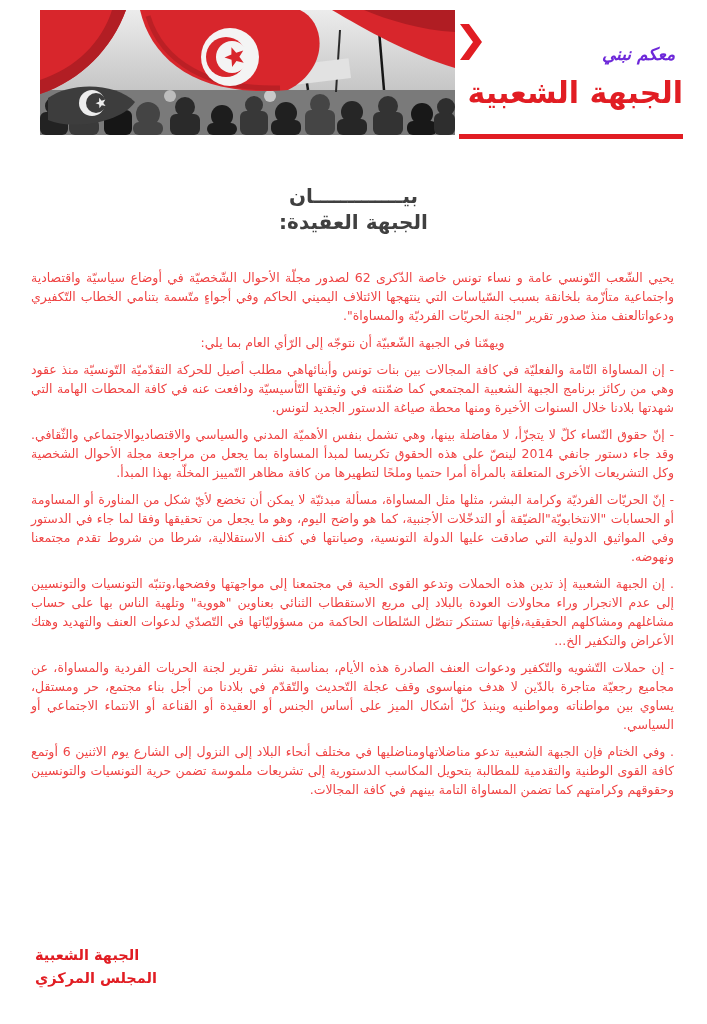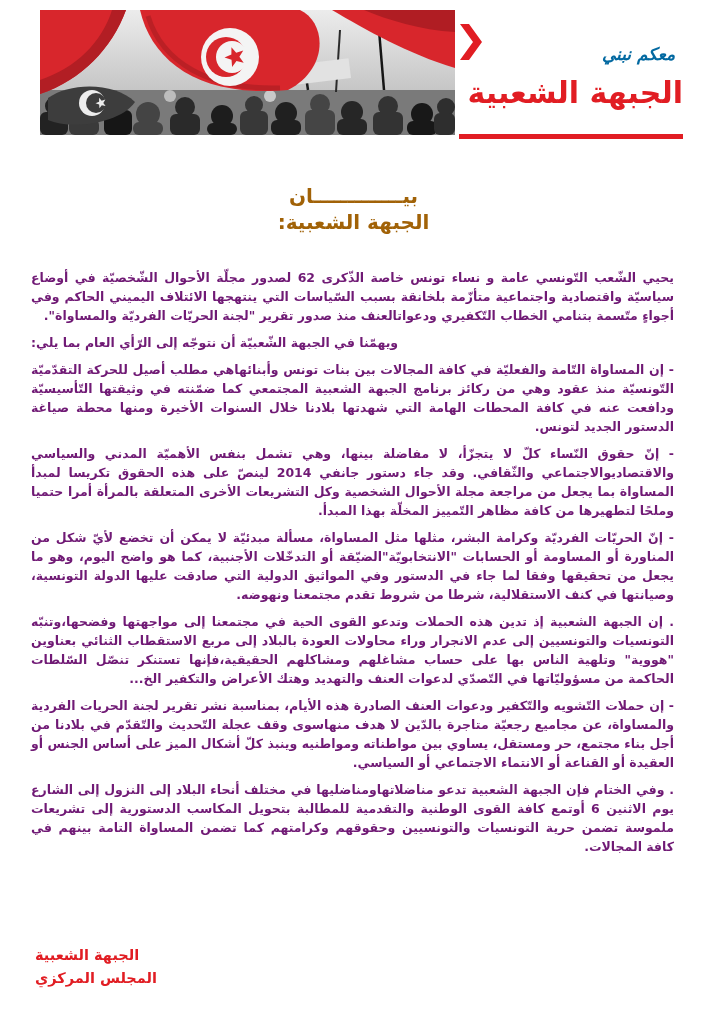--- a/index.html
+++ b/index.html
@@ -11,45 +11,45 @@
     font-family:"DejaVu Sans","Liberation Sans",sans-serif;
     overflow:hidden;
   }
   
   .header{position:absolute;top:10px;left:40px;width:645px;height:138px;display:flex;}
   .banner{width:415px;height:125px;flex:0 0 auto;display:block;}
   .logo-block{position:relative;flex:1;height:138px;}
   .chevron{position:absolute;left:3px;top:14px;width:24px;height:36px;}
   .tagline{
     position:absolute;right:10px;top:34px;
-    direction:rtl;color:#0369a1;font-size:17px;font-weight:bold;font-style:italic;
+    direction:rtl;color:#6d28d9;font-size:17px;font-weight:bold;font-style:italic;
   }
   .logo-title{
     position:absolute;right:2px;left:4px;top:62px;
     direction:rtl;text-align:right;
     color:#e11d23;font-size:30px;font-weight:bold;letter-spacing:0;
     white-space:nowrap;line-height:1.4;
   }
   .logo-underline{position:absolute;left:4px;right:2px;top:124px;height:5px;background:#e11d23;}
   
   .headings{
     position:absolute;top:183px;left:0;right:0;
-    text-align:center;color:#a16207;font-weight:bold;direction:rtl;
+    text-align:center;color:#404040;font-weight:bold;direction:rtl;
   }
   .headings .h1{font-size:20px;line-height:26px;}
   .headings .h2{font-size:20px;line-height:26px;}
   .headings .h3{font-size:19px;line-height:26px;}
   
   .bodytext{
     position:absolute;top:268px;left:31px;right:33px;
     direction:rtl;text-align:justify;
-    color:#701a75;font-weight:bold;font-size:12.5px;line-height:19px;
+    color:#ef4444;font-weight:normal;font-size:12.5px;line-height:19px;
   }
   .bodytext p{margin:0 0 8px 0;}
-  .bodytext p.addr{text-align:left;}
+  .bodytext p.addr{text-align:center;}
   
   .signature{
     position:absolute;left:35px;top:944px;
     direction:rtl;text-align:left;
     color:#e11d23;font-weight:bold;font-size:14.5px;line-height:23px;
   }
 </style>
 </head>
 <body>
 
@@ -154,21 +154,21 @@
         <polygon points="2,0 11,0 24,18 11,36 2,36 15,18" fill="#e11d23"></polygon>
       </svg>
       <div class="tagline">معكم نبني</div>
       <div class="logo-title">الجبهة الشعبية</div>
       <div class="logo-underline"></div>
     </div>
   </div>
 
   <div class="headings">
     <div class="h1">بيـــــــــــــان</div>
-    <div class="h2">الجبهة الشعبية:</div>
+    <div class="h2">الجبهة العقيدة:</div>
   </div>
 
   <div class="bodytext">
     <p>يحيي الشّعب التّونسي عامة و نساء تونس خاصة الذّكرى 62 لصدور مجلّة الأحوال الشّخصيّة في أوضاع سياسيّة واقتصادية واجتماعية متأزّمة بلخانقة بسبب السّياسات التي ينتهجها الائتلاف اليميني الحاكم وفي أجواءٍ متّسمة بتنامي الخطاب التّكفيري ودعواتالعنف منذ صدور تقرير "لجنة الحريّات الفرديّة والمساواة".</p>
     <p class="addr">ويهمّنا في الجبهة الشّعبيّة أن نتوجّه إلى الرّأي العام بما يلي:</p>
     <p>- إن المساواة التّامة والفعليّة في كافة المجالات بين بنات تونس وأبنائهاهي مطلب أصيل للحركة التقدّميّة التّونسيّة منذ عقود وهي من ركائز برنامج الجبهة الشعبية المجتمعي كما ضمّنته في وثيقتها التّأسيسيّة ودافعت عنه في كافة المحطات الهامة التي شهدتها بلادنا خلال السنوات الأخيرة ومنها محطة صياغة الدستور الجديد لتونس.</p>
     <p>- إنّ حقوق النّساء كلّ لا يتجزّأ، لا مفاضلة بينها، وهي تشمل بنفس الأهميّة المدني والسياسي والاقتصاديوالاجتماعي والثّقافي. وقد جاء دستور جانفي 2014 لينصّ على هذه الحقوق تكريسا لمبدأ المساواة بما يجعل من مراجعة مجلة الأحوال الشخصية وكل التشريعات الأخرى المتعلقة بالمرأة أمرا حتميا وملحًا لتطهيرها من كافة مظاهر التّمييز المخلّة بهذا المبدأ.</p>
     <p>- إنّ الحريّات الفرديّة وكرامة البشر، مثلها مثل المساواة، مسألة مبدئيّة لا يمكن أن تخضع لأيّ شكل من المناورة أو المساومة أو الحسابات "الانتخابويّة"الضيّقة أو التدخّلات الأجنبية، كما هو واضح اليوم، وهو ما يجعل من تحقيقها وفقا لما جاء في الدستور وفي المواثيق الدولية التي صادقت عليها الدولة التونسية، وصيانتها في كنف الاستقلالية، شرطا من شروط تقدم مجتمعنا ونهوضه.</p>
     <p>. إن الجبهة الشعبية إذ تدين هذه الحملات وتدعو القوى الحية في مجتمعنا إلى مواجهتها وفضحها،وتنبّه التونسيات والتونسيين إلى عدم الانجرار وراء محاولات العودة بالبلاد إلى مربع الاستقطاب الثنائي بعناوين "هووية" وتلهية الناس بها على حساب مشاغلهم ومشاكلهم الحقيقية،فإنها تستنكر تنصّل السّلطات الحاكمة من مسؤوليّاتها في التّصدّي لدعوات العنف والتهديد وهتك الأعراض والتكفير الخ...</p>
     <p>- إن حملات التّشويه والتّكفير ودعوات العنف الصادرة هذه الأيام، بمناسبة نشر تقرير لجنة الحريات الفردية والمساواة، عن مجاميع رجعيّة متاجرة بالدّين لا هدف منهاسوى وقف عجلة التّحديث والتّقدّم في بلادنا من أجل بناء مجتمع، حر ومستقل، يساوي بين مواطناته ومواطنيه وينبذ كلّ أشكال الميز على أساس الجنس أو العقيدة أو القناعة أو الانتماء الاجتماعي أو السياسي.</p>

